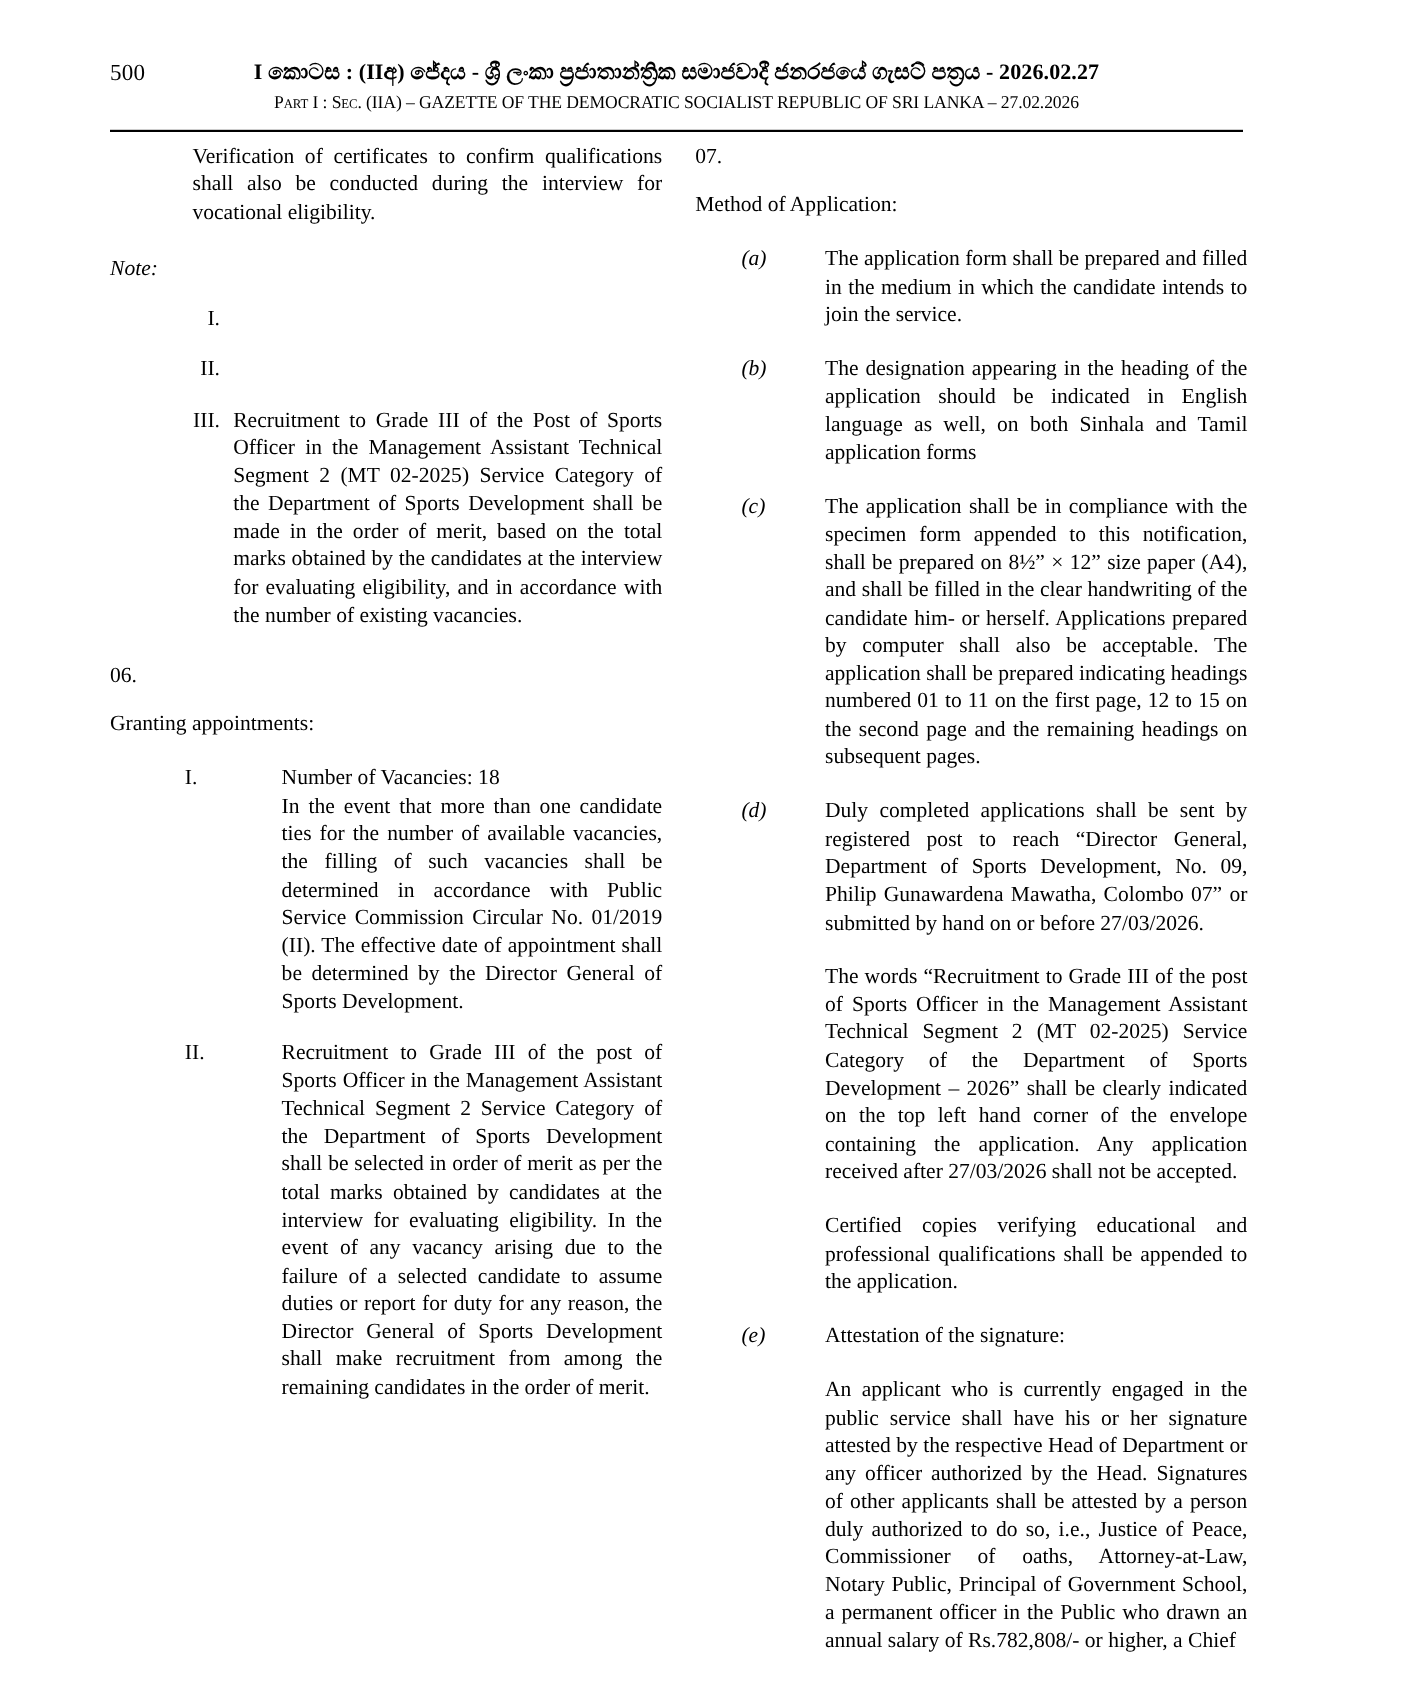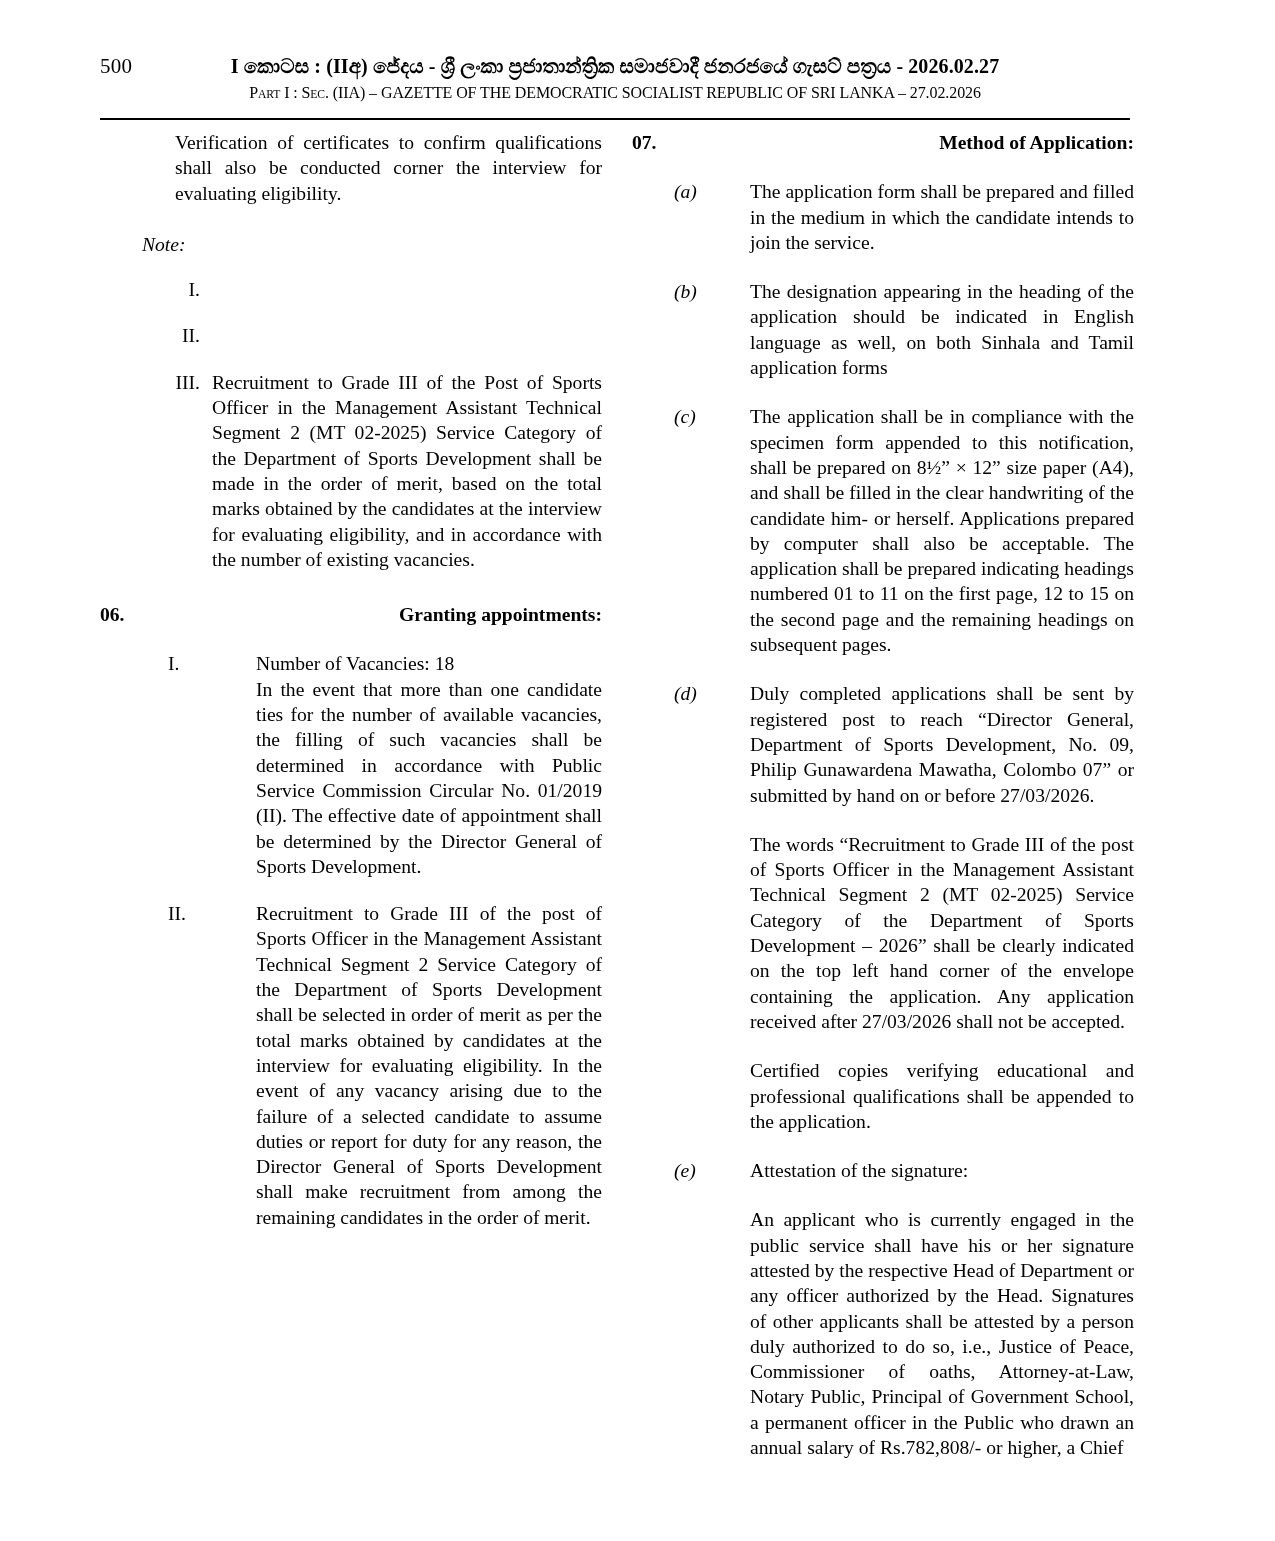--- a/index.html
+++ b/index.html
@@ -99,21 +99,20 @@
 
   
   .indent-1 {            
     margin-left: 75px;
   }
 
   .note-label {
     font-style: italic;
     font-size: 19.6px;
     line-height: 25.3px;
-    margin-left: 42px;
     margin-top: 26px;
   }
 
   
   .rlist {
     margin-top: 20px;
     margin-left: 68px;
   }
   .ritem {
     display: flex;
@@ -134,24 +133,25 @@
     flex: 1 1 auto;
     font-size: 19.6px;
     line-height: 25.3px;
     text-align: justify;
   }
 
   
   .section-head {
     display: flex;
     align-items: flex-start;
-    font-weight: bold;
+    font-weight: normal;
     font-size: 19.6px;
     line-height: 25.3px;
     margin-top: 30px;
+    flex-direction: column;
   }
   .section-num {
     flex: 0 0 44px;
     width: 44px;
   }
   .section-title {
     flex: 1 1 auto;
     text-align: right;
   }
 
@@ -212,21 +212,21 @@
         <div class="header-line-english">Part I : Sec. (IIA) – GAZETTE OF THE DEMOCRATIC SOCIALIST REPUBLIC OF SRI LANKA – 27.02.2026</div>
       </div>
     </div>
   </div>
   <div class="header-rule"></div>
 
   <div class="columns">
 
     <div class="col">
 
-      <p class="para indent-1">Verification of certificates to confirm qualifications shall also be conducted corner the interview for evaluating eligibility.</p>
+      <p class="para indent-1">Verification of certificates to confirm qualifications shall also be conducted during the interview for vocational eligibility.</p>
 
       <div class="note-label">Note:</div>
 
       <div class="rlist">
 
         <div class="ritem">
           <div class="rmark">I.</div>
         </div>
 
         <div class="ritem">

